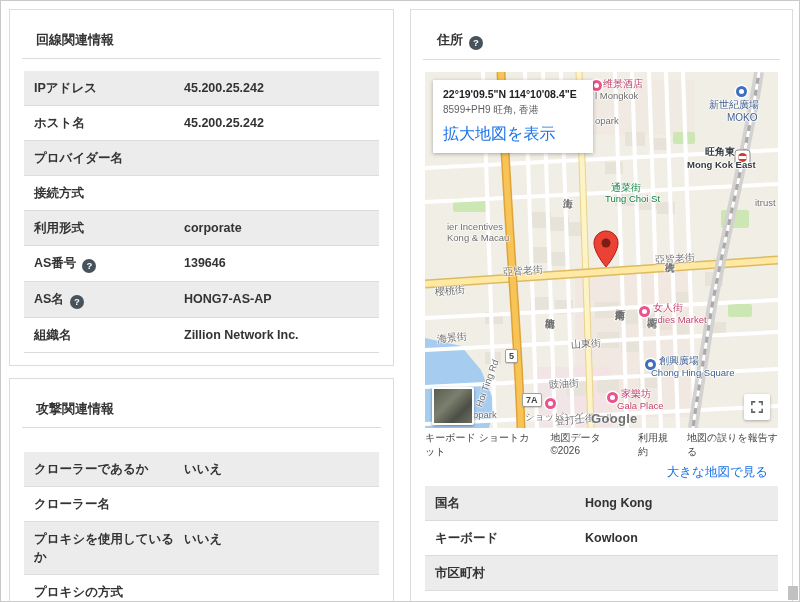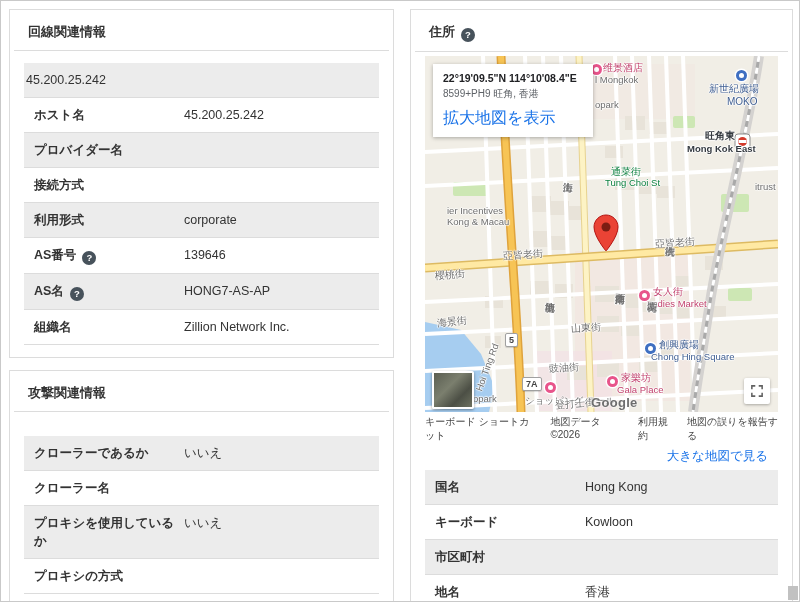--- a/index.html
+++ b/index.html
@@ -1,30 +1,30 @@
 <!DOCTYPE html>
 <html><head>
 <meta charset="utf-8">
 <style>
   html,body{margin:0;padding:0;background:#fff;}
   body{width:800px;height:602px;overflow:hidden;font-family:"Liberation Sans","DejaVu Sans",sans-serif;color:#333;}
   .page{position:relative;width:798px;height:600px;border:1px solid #c9c9c9;background:#fff;overflow:hidden;}
   .col-left{position:absolute;left:8px;top:8px;width:385px;}
   .col-right{position:absolute;left:409px;top:8px;width:383px;}
   .card{background:#fff;border:1px solid #dcdcdc;margin-bottom:12px;}
-  .card-title{margin:4px;padding:9px 14px;font-size:13px;font-weight:bold;color:#333;border-bottom:1px solid #dcdcdc;}
+  .card-title{margin:12px;padding:9px 14px;font-size:13px;font-weight:bold;color:#333;border-bottom:1px solid #dcdcdc;}
   .help{display:inline-flex;align-items:center;justify-content:center;width:14px;height:14px;border-radius:50%;
         background:#47525b;color:#fff;font-size:9.5px;font-weight:bold;margin-left:6px;vertical-align:-2px;cursor:pointer;}
   .tbl{margin:12px 14px 12px;}
   .tbl.gap-lg{margin-top:24px;}
   .tbl.tight{margin:4px 14px 12px;}
   .trow{display:flex;border-bottom:1px solid #dcdcdc;font-size:12.5px;line-height:18px;}
   .trow:nth-child(odd){background:#ececec;}
   .lbl{flex:0 0 142px;padding:8px 6px 8px 10px;font-weight:bold;}
-  .val{flex:1;padding:8px 8px 8px 2px;min-height:18px;}
+  .val{flex:1;padding:8px 8px 8px 2px;min-height:18px;font-weight:bold;}
   
   .map{position:relative;margin:4px 14px 0;width:353px;height:356px;overflow:hidden;background:#bef264;cursor:grab;}
   .map-svg{position:absolute;left:0;top:0;}
   .mlab{position:absolute;font-size:10px;line-height:1.15;color:#6e6e6e;white-space:nowrap;z-index:3;
         text-shadow:-1px 0 1px #fff,1px 0 1px #fff,0 -1px 1px #fff,0 1px 1px #fff;}
   .sm{font-size:9.5px;}
   .poi-pink{color:#c2426e;}
   .poi-blue{color:#3f5e92;}
   .poi-dark{color:#353a40;font-weight:bold;}
   .green{color:#0d8040;}
@@ -57,20 +57,21 @@
 <body>
 
 <div class="page">
 
   <div class="col-left">
 
     <section class="card">
       <h2 class="card-title">回線関連情報</h2>
       <div class="tbl">
         <div class="trow">
+          <div class="lbl">IPアドレス</div>
           <div class="val">45.200.25.242</div>
         </div>
         <div class="trow">
           <div class="lbl">ホスト名</div>
           <div class="val">45.200.25.242</div>
         </div>
         <div class="trow">
           <div class="lbl">プロバイダー名</div>
         </div>
         <div class="trow">

